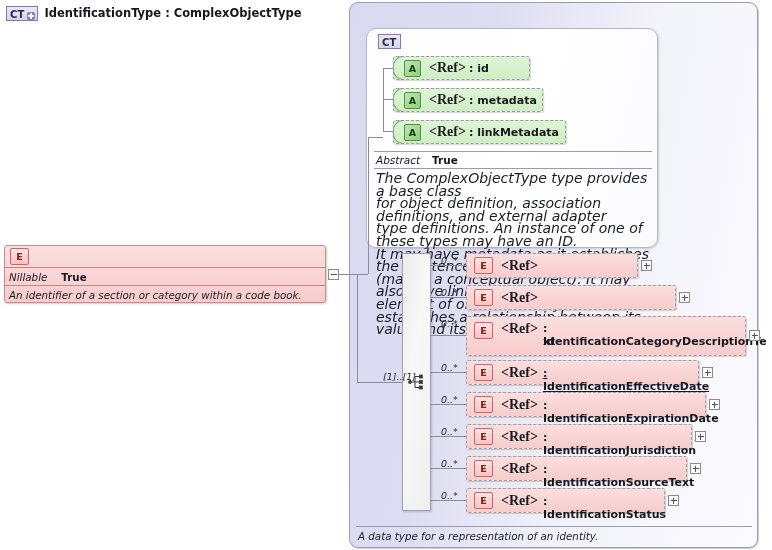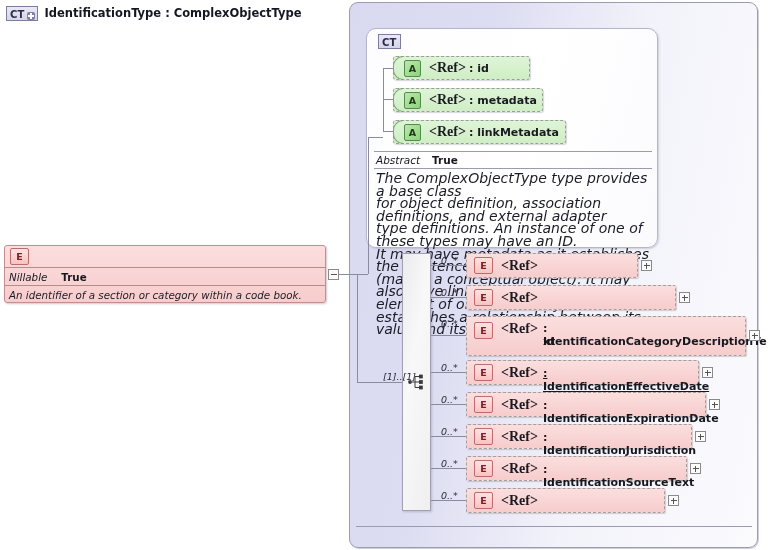--- a/index.html
+++ b/index.html
@@ -323,18 +323,20 @@
     <span class="ebadge">E</span>
     <span class="ref">&lt;Ref&gt;</span>
     <span class="el-name" style="left:76px;top:6px;">: IdentificationSourceText</span>
   </div>
   <div class="toggle plus" style="left:690px;top:463px;"></div>
 
   <span class="occ" style="left:441px;top:490px;">0..*</span>
   <div class="el-row" style="left:466px;top:488px;width:199px;">
     <span class="ebadge">E</span>
     <span class="ref">&lt;Ref&gt;</span>
+    <span class="el-name" style="left:76px;top:6px;">: IdentificationStatus</span>
   </div>
   <div class="toggle plus" style="left:668px;top:495px;"></div>
 
   <div class="foot-line"></div>
+  <div class="foot-doc">A data type for a representation of an identity.</div>
 
 </div>
 
 </body></html>

